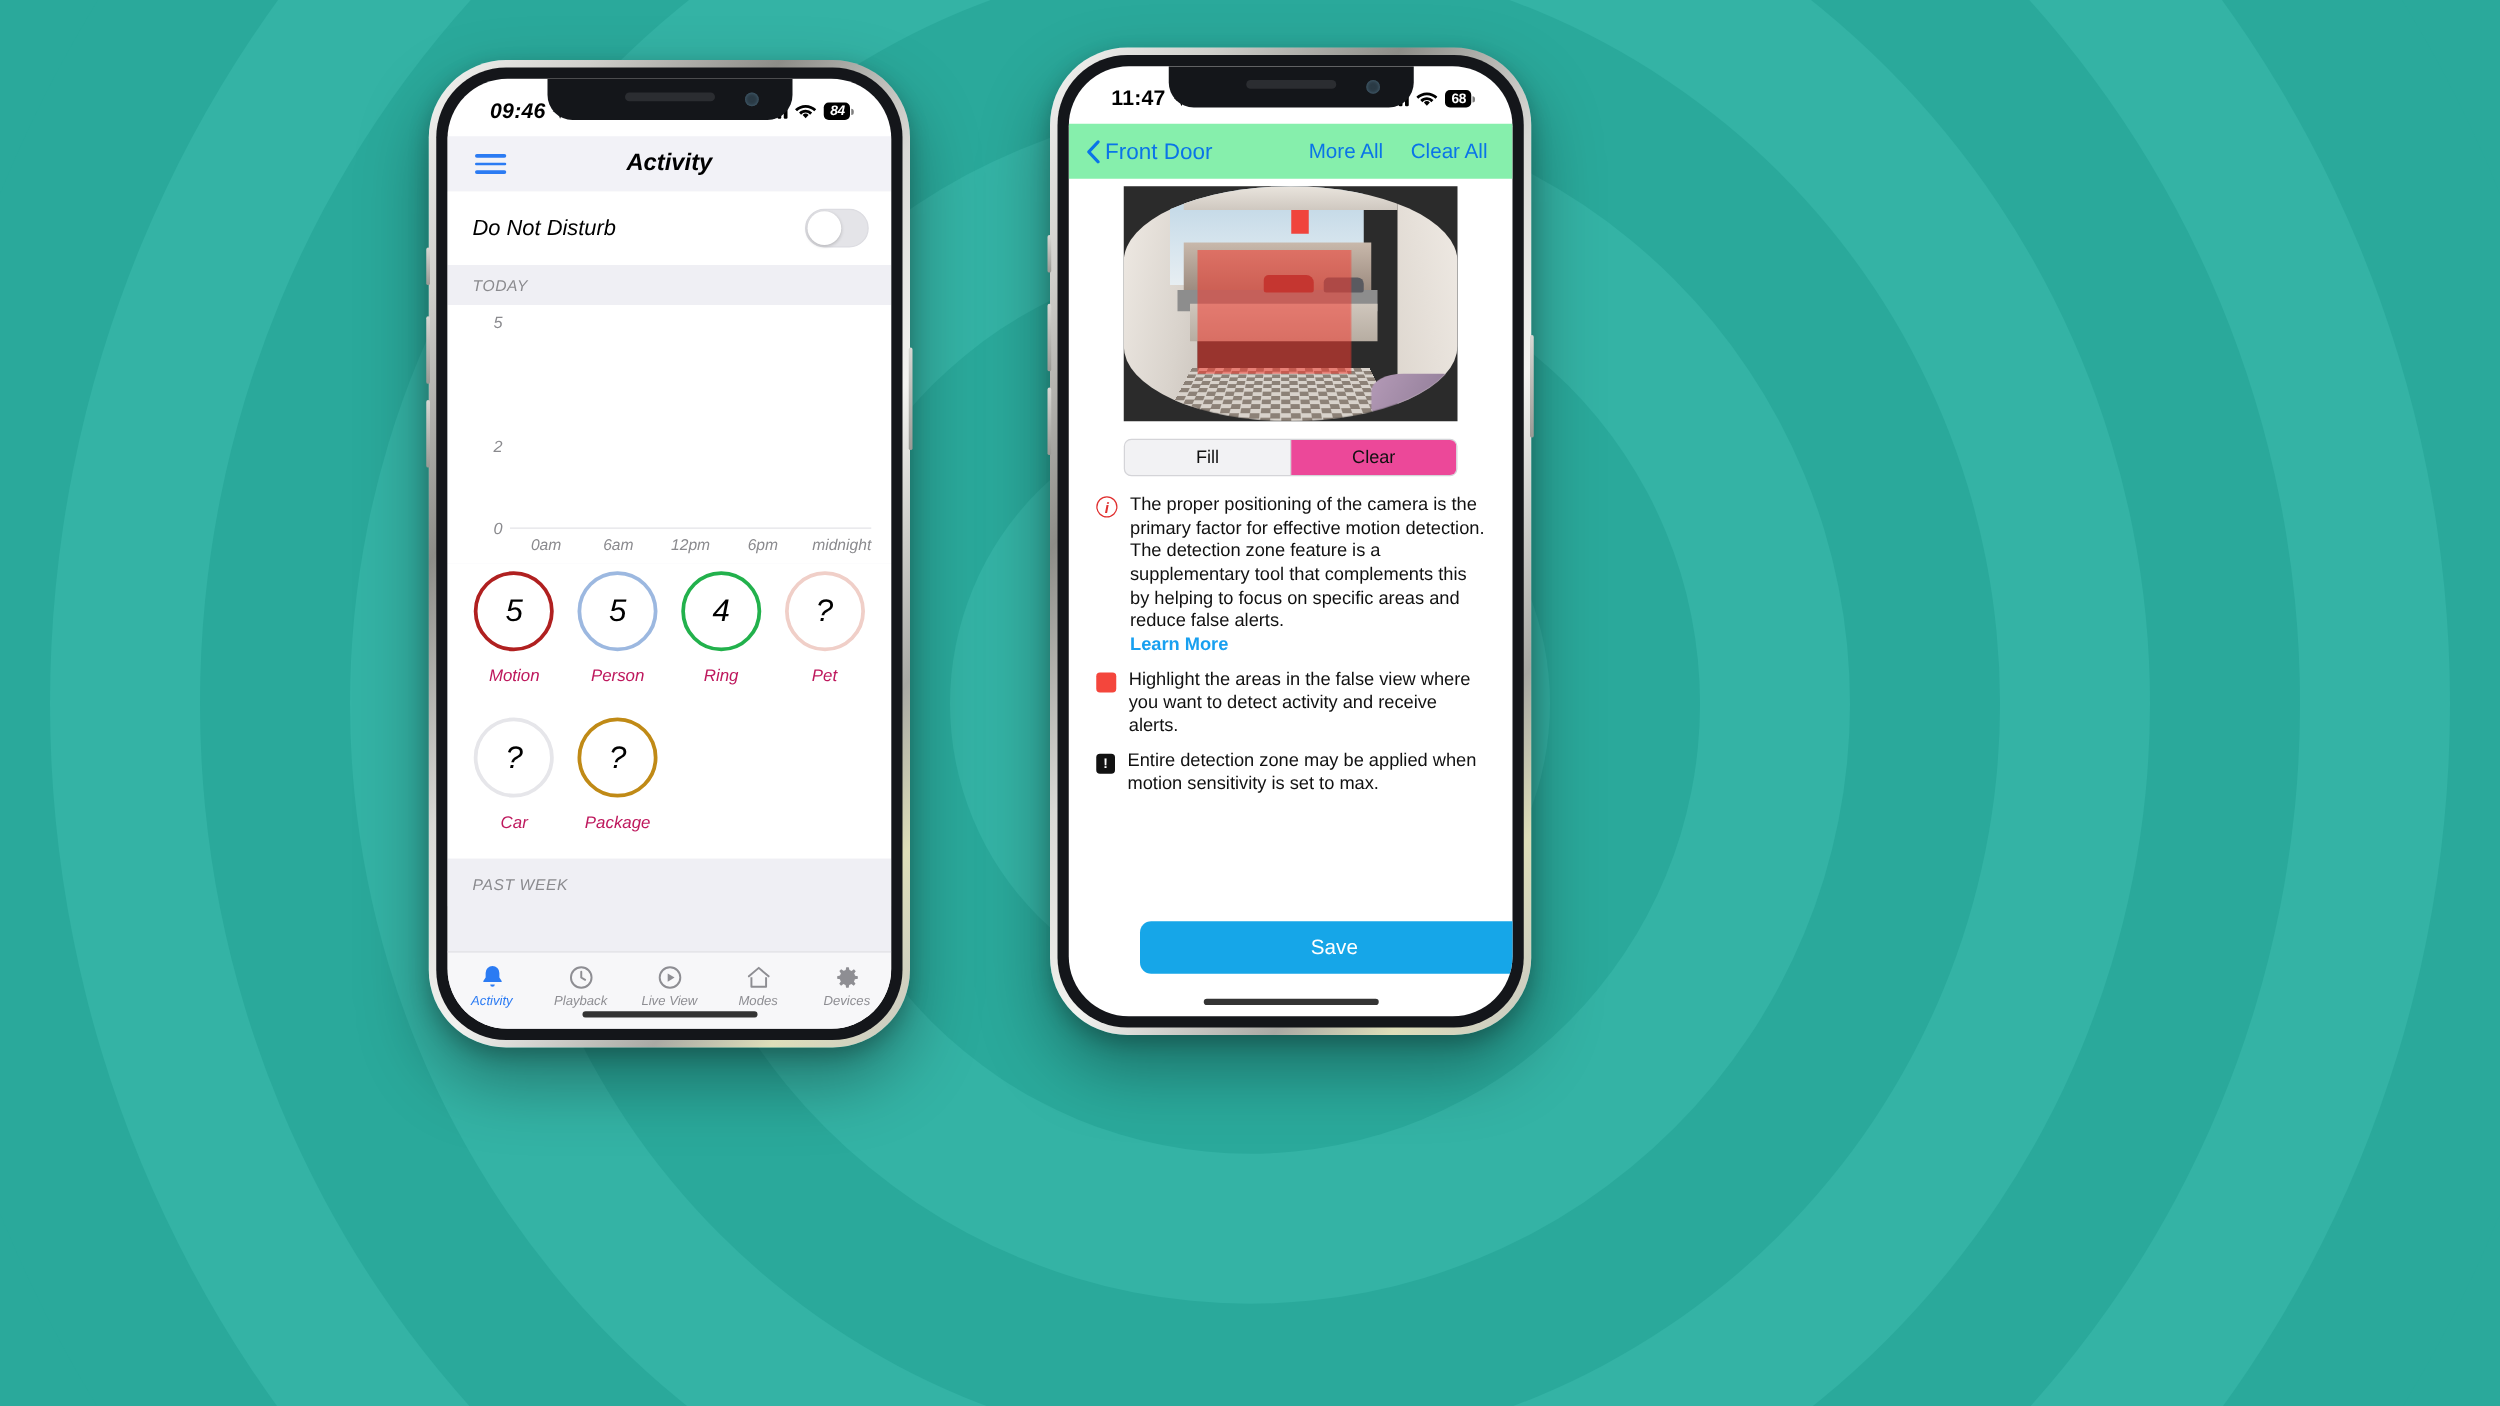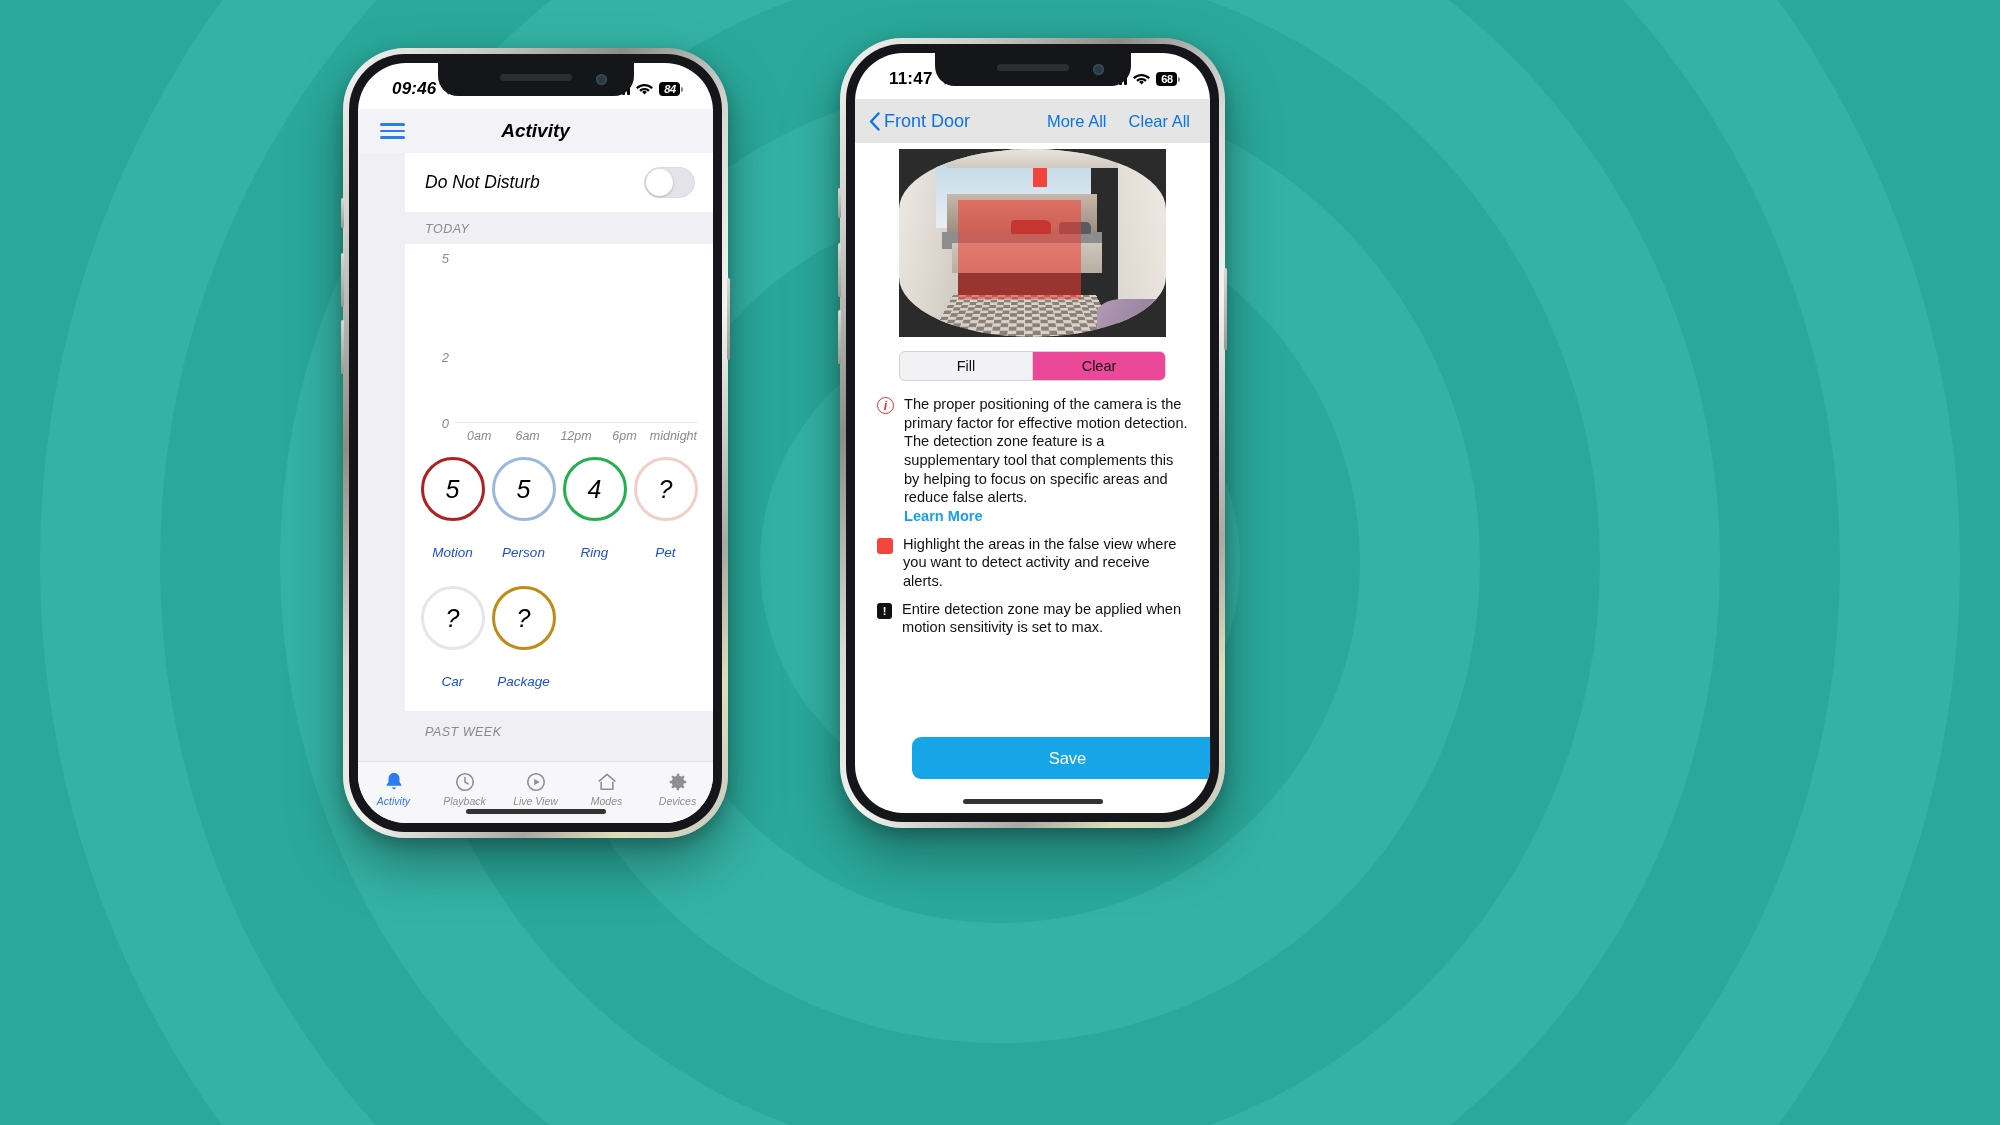--- a/index.html
+++ b/index.html
@@ -131,21 +131,20 @@
     width: 25px; display: flex; flex-direction: column; gap: 4px;
     cursor: pointer;
   }
   .hamburger span { display: block; height: 2.6px; background: #2b7bf3; border-radius: 2px; }
 
   .content-scroll {
     flex: 1;
     background: #efeff4;
     overflow: hidden;
     position: relative;
-    padding-left: 47px;
   }
   .dnd-row {
     display: flex; align-items: center; justify-content: space-between;
     padding: 14px 18px 14px 20px;
     background: #fff;
   }
   .dnd-label { font-size: 17.5px; color: #000; }
   .toggle {
     width: 51px; height: 31px; border-radius: 16px;
     background: #e4e4e8; position: relative;
@@ -203,21 +202,21 @@
   .circle-row { display: flex; }
   .circle-cell { flex: 1; display: flex; flex-direction: column; align-items: center; }
   .circ {
     width: 64px; height: 64px; border-radius: 50%;
     border: 3.5px solid #ccc;
     display: flex; align-items: center; justify-content: center;
     font-size: 25px; color: #000;
     background: #fff;
     cursor: pointer;
   }
-  .circ-label { font-size: 13.5px; color: #1d4ed8; margin-top: 24px; }
+  .circ-label { font-size: 13.5px; color: #be185d; margin-top: 12px; }
   .circle-row.second { margin-top: 26px; }
   .circle-row.second .circle-cell:nth-child(n+3) { visibility: hidden; }
 
   .past-week {
     font-size: 12.5px; color: #8a8a8e;
     letter-spacing: 0.5px;
     padding: 14px 20px 10px 20px;
     background: #efeff4;
   }
 
@@ -240,21 +239,21 @@
   .tab.active { color: #2b7bf3; }
   .tab-label { font-size: 10.5px; }
   .tab svg { display: block; }
 
   
   .nav-bar2 {
     flex: none; height: 44px;
     display: flex; align-items: center;
     justify-content: space-between;
     padding: 0 20px 0 14px;
-    background: #e5e5e5;
+    background: #86efac;
   }
   .back-link {
     display: flex; align-items: center; gap: 4px;
     color: #0a74e8; font-size: 18px; cursor: pointer;
   }
   .nav-actions { display: flex; gap: 22px; }
   .nav-action { color: #0a74e8; font-size: 16.5px; cursor: pointer; }
 
   .camera-wrap {
     flex: none;

